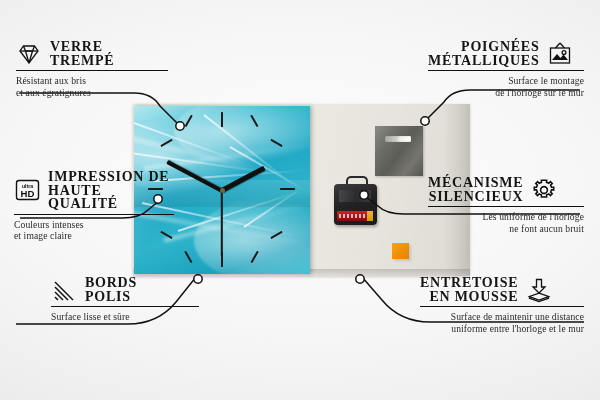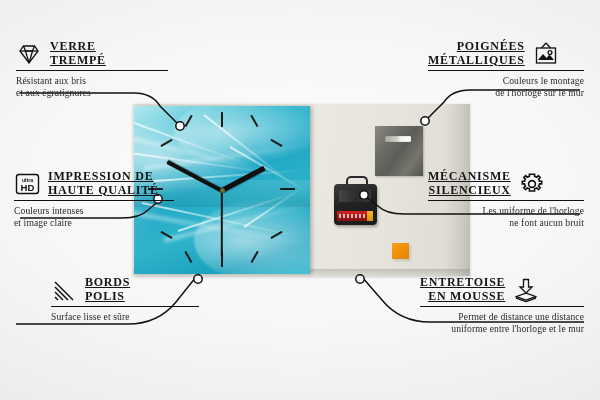--- a/index.html
+++ b/index.html
@@ -73,22 +73,22 @@
          background:linear-gradient(135deg,#f8a11a 0%,#ef8f08 55%,#e08406 100%);
          box-shadow:2px 2px 2px rgba(0,0,0,.12);}
 
   
   .callout{position:absolute;width:205px;}
   .callout.left{text-align:left;}
   .callout.right{text-align:right;}
   .co-head{display:flex;align-items:center;gap:8px;}
   .callout.right .co-head{justify-content:flex-start;}
   .co-title{font-family:"Liberation Serif",serif;font-weight:bold;
-            font-size:12px;line-height:13.5px;letter-spacing:.75px;
-            color:#151515;text-transform:uppercase;text-decoration:underline;}
+            font-size:14px;line-height:13.5px;letter-spacing:.75px;
+            color:#151515;text-transform:uppercase;}
   .co-rule{height:1.4px;background:#111;margin:3px 0 4px 0;}
   .co-sub{font-family:"Liberation Serif",serif;font-size:9.6px;line-height:11.4px;
           color:#2a2a2a;letter-spacing:.1px;}
   .co-icon{flex:0 0 auto;width:26px;height:26px;display:block;}
   .co-icon svg{display:block;}
 
   
   #links{position:absolute;left:0;top:0;width:600px;height:400px;pointer-events:none;}
 </style>
 </head>
@@ -259,26 +259,26 @@
             <path d="M13 2 L8.5 7 M13 2 L17.5 7"></path>
             <rect x="3.5" y="7" width="19" height="15"></rect>
             <path d="M5 19 L10 13 L13.5 17 L16.5 13.5 L21 19 Z" fill="#111" stroke="none"></path>
             <circle cx="17" cy="11.5" r="1.9"></circle>
           </g>
         </svg>
       </span>
     </div>
     <div class="co-rule"></div>
     <div class="co-sub">
-      <span>Couleurs le montage</span><br>
+      <span>Surface le montage</span><br>
       <span>de l'horloge sur le mur</span>
     </div>
   </div>
 
-  <div class="callout right" style="left:428px;top:170px;width:156px;">
+  <div class="callout right" style="left:428px;top:176px;width:156px;">
     <div class="co-head">
       <span class="co-title">
         <span>MÉCANISME</span><br>
         <span>SILENCIEUX</span>
       </span>
       <span class="co-icon">
         <svg viewBox="0 0 26 26" width="26" height="26">
           <g fill="none" stroke="#111" stroke-width="1.6">
             <path d="M13 3.2 l2.6 0 0 2.2 a7.8 7.8 0 0 1 2.2 0.9 l1.6 -1.6 1.8 1.8 -1.6 1.6
                      a7.8 7.8 0 0 1 0.9 2.2 l2.2 0 0 2.6 -2.2 0 a7.8 7.8 0 0 1 -0.9 2.2
@@ -309,18 +309,18 @@
           <g fill="none" stroke="#111" stroke-width="1.3">
             <path d="M10.5 2.5 L15.5 2.5 L15.5 10 L19 10 L13 16 L7 10 L10.5 10 Z"></path>
             <path d="M13 16.2 L22.5 19.5 L13 23 L3.5 19.5 Z"></path>
             <path d="M3.5 19.5 L3.5 21.2 L13 24.6 L22.5 21.2 L22.5 19.5"></path>
           </g>
         </svg>
       </span>
     </div>
     <div class="co-rule"></div>
     <div class="co-sub">
-      <span>Permet de distance une distance</span><br>
+      <span>Surface de maintenir une distance</span><br>
       <span>uniforme entre l'horloge et le mur</span>
     </div>
   </div>
 
 </div>
 
 </body></html>

